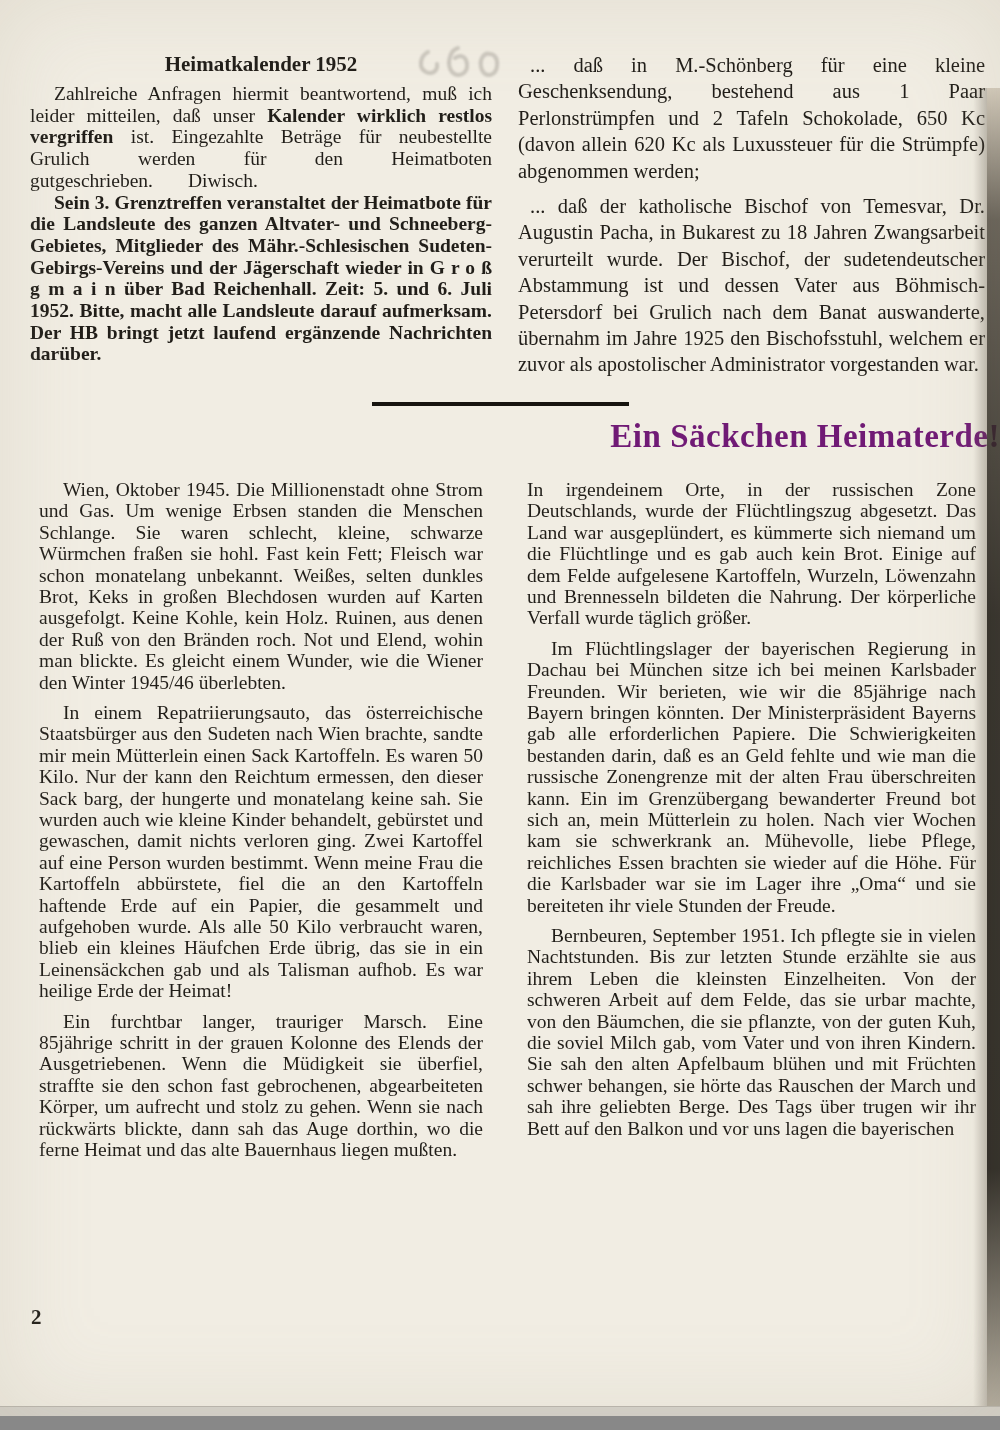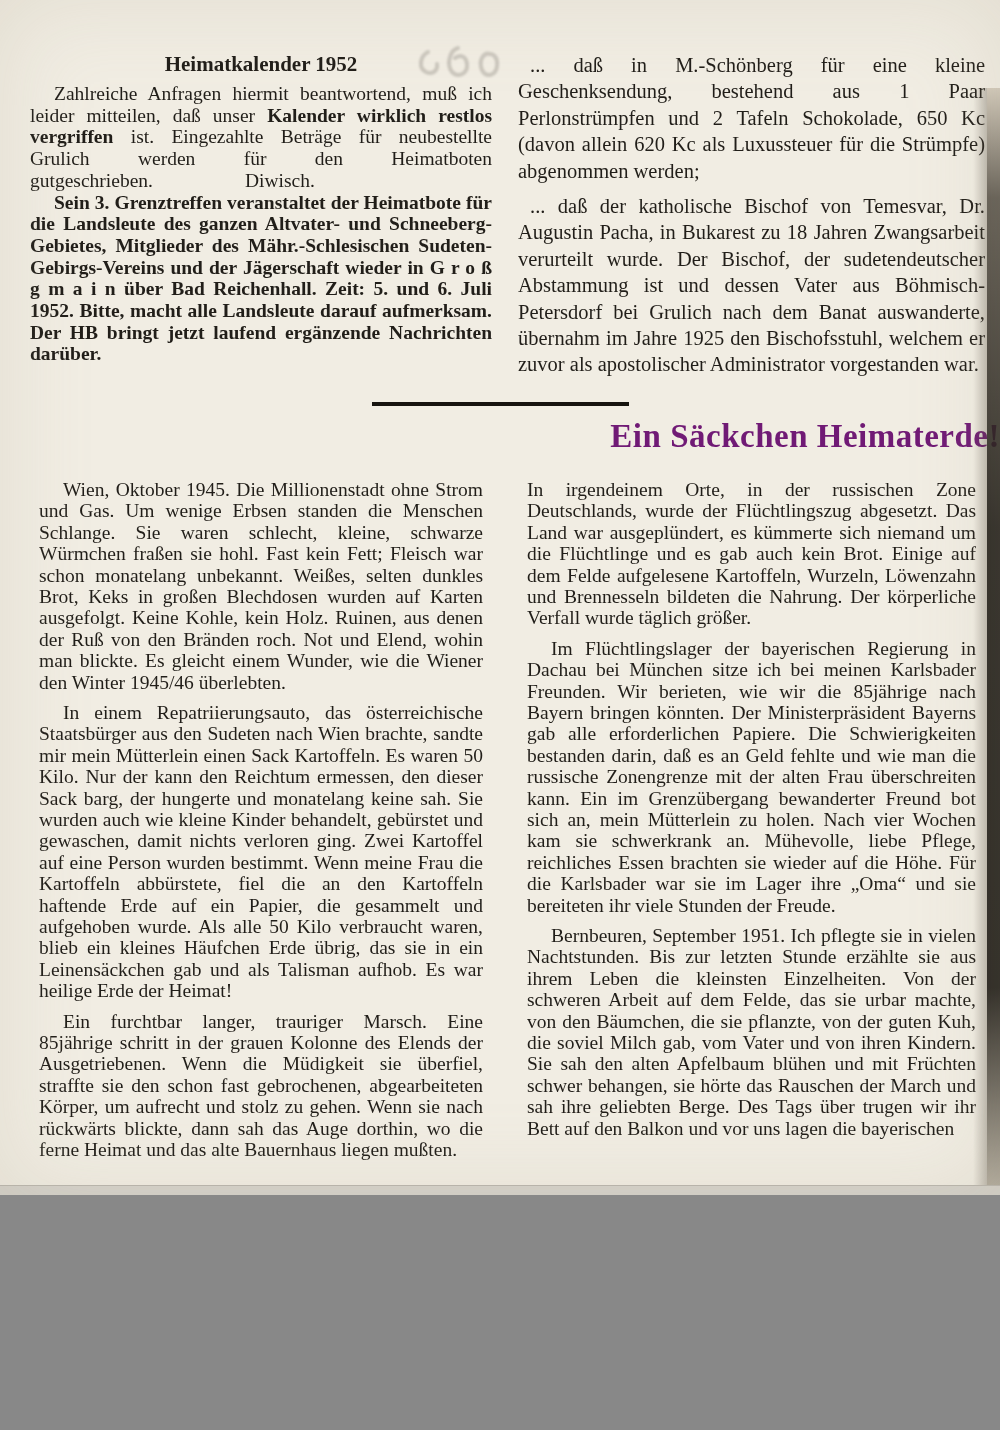--- a/index.html
+++ b/index.html
@@ -1,18 +1,18 @@
 <!DOCTYPE html>
 <html lang="de"><head>
 <meta charset="utf-8">
 <style>
   html,body { margin:0; padding:0; background:#888; }
   .page {
     position:relative;
-    width:1000px; height:1195px;
+    width:1000px; height:1416px;
     margin:0 auto;
     background:#f1ede3;
     color:#211e19;
     font-family:"Liberation Serif", "DejaVu Serif", serif;
     overflow:hidden;
   }
   .page::after {
     content:""; position:absolute; inset:0; pointer-events:none;
     box-shadow: inset 0 0 90px rgba(175,163,140,0.22);
   }
@@ -24,21 +24,21 @@
 
   .notice-title {
     margin:0 0 7px 0; text-align:center;
     font-size:21px; font-weight:bold; line-height:24px;
   }
   .top-left p {
     margin:0; font-size:19.5px; line-height:21.7px;
     text-align:justify; hyphens:auto;
   }
   .indent { text-indent:24px; }
-  .sig { margin-left:92px; }
+  .sig { margin-left:35px; }
   .grenz-title { margin-top:25px; }
   .grenz-body { font-weight:bold; }
 
   .top-right p {
     margin:0 0 9px 0; font-size:20.5px; line-height:26.4px;
     text-align:justify; hyphens:auto;
   }
   .ellip { text-indent:12px; }
 
   

